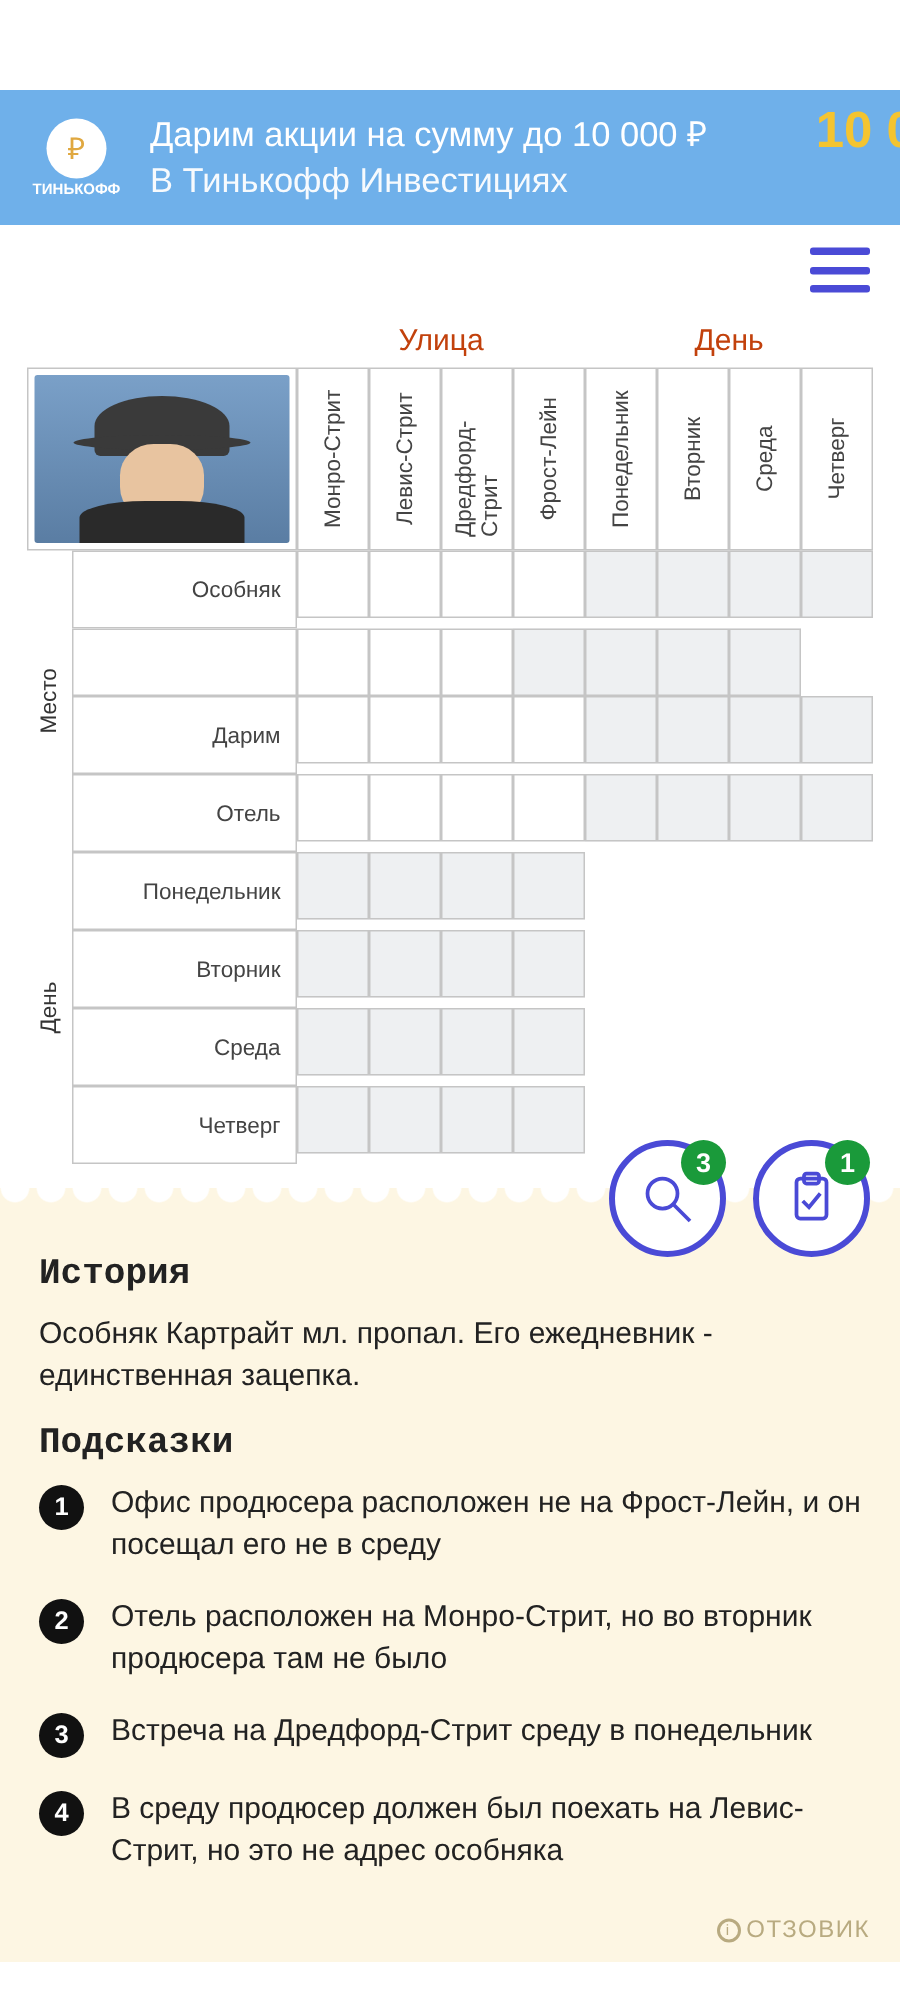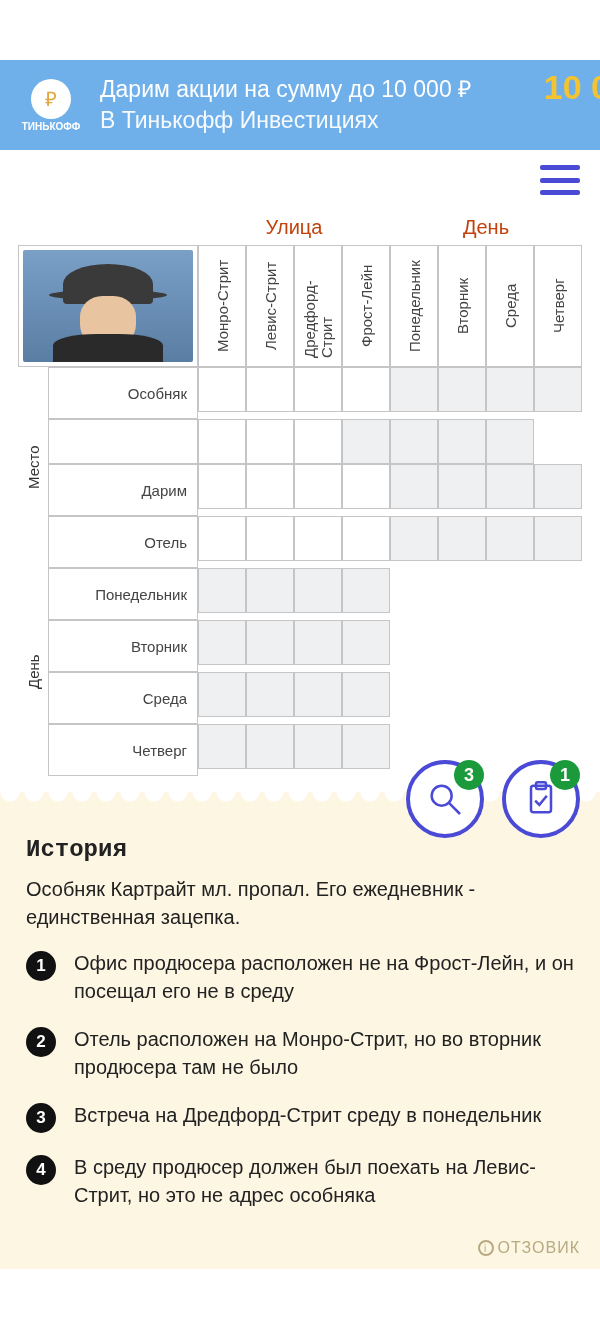--- a/index.html
+++ b/index.html
@@ -221,20 +221,21 @@
           <rect x="18" y="4" width="12" height="8" rx="2"></rect>
           <polyline points="17,26 22,31 31,20"></polyline>
         </svg>
       <div class="badge">1</div>
     </div>
   </div>
 
   <h3>История</h3>
   <p class="story">Особняк Картрайт мл. пропал. Его ежедневник - единственная зацепка.</p>
 
+  <h3>Подсказки</h3>
   <ul class="clues">
     <li>
         <span class="num">1</span>
         <span>Офис продюсера расположен не на Фрост-Лейн, и он посещал его не в среду</span>
       </li>
     <li>
         <span class="num">2</span>
         <span>Отель расположен на Монро-Стрит, но во вторник продюсера там не было</span>
       </li>
     <li>

